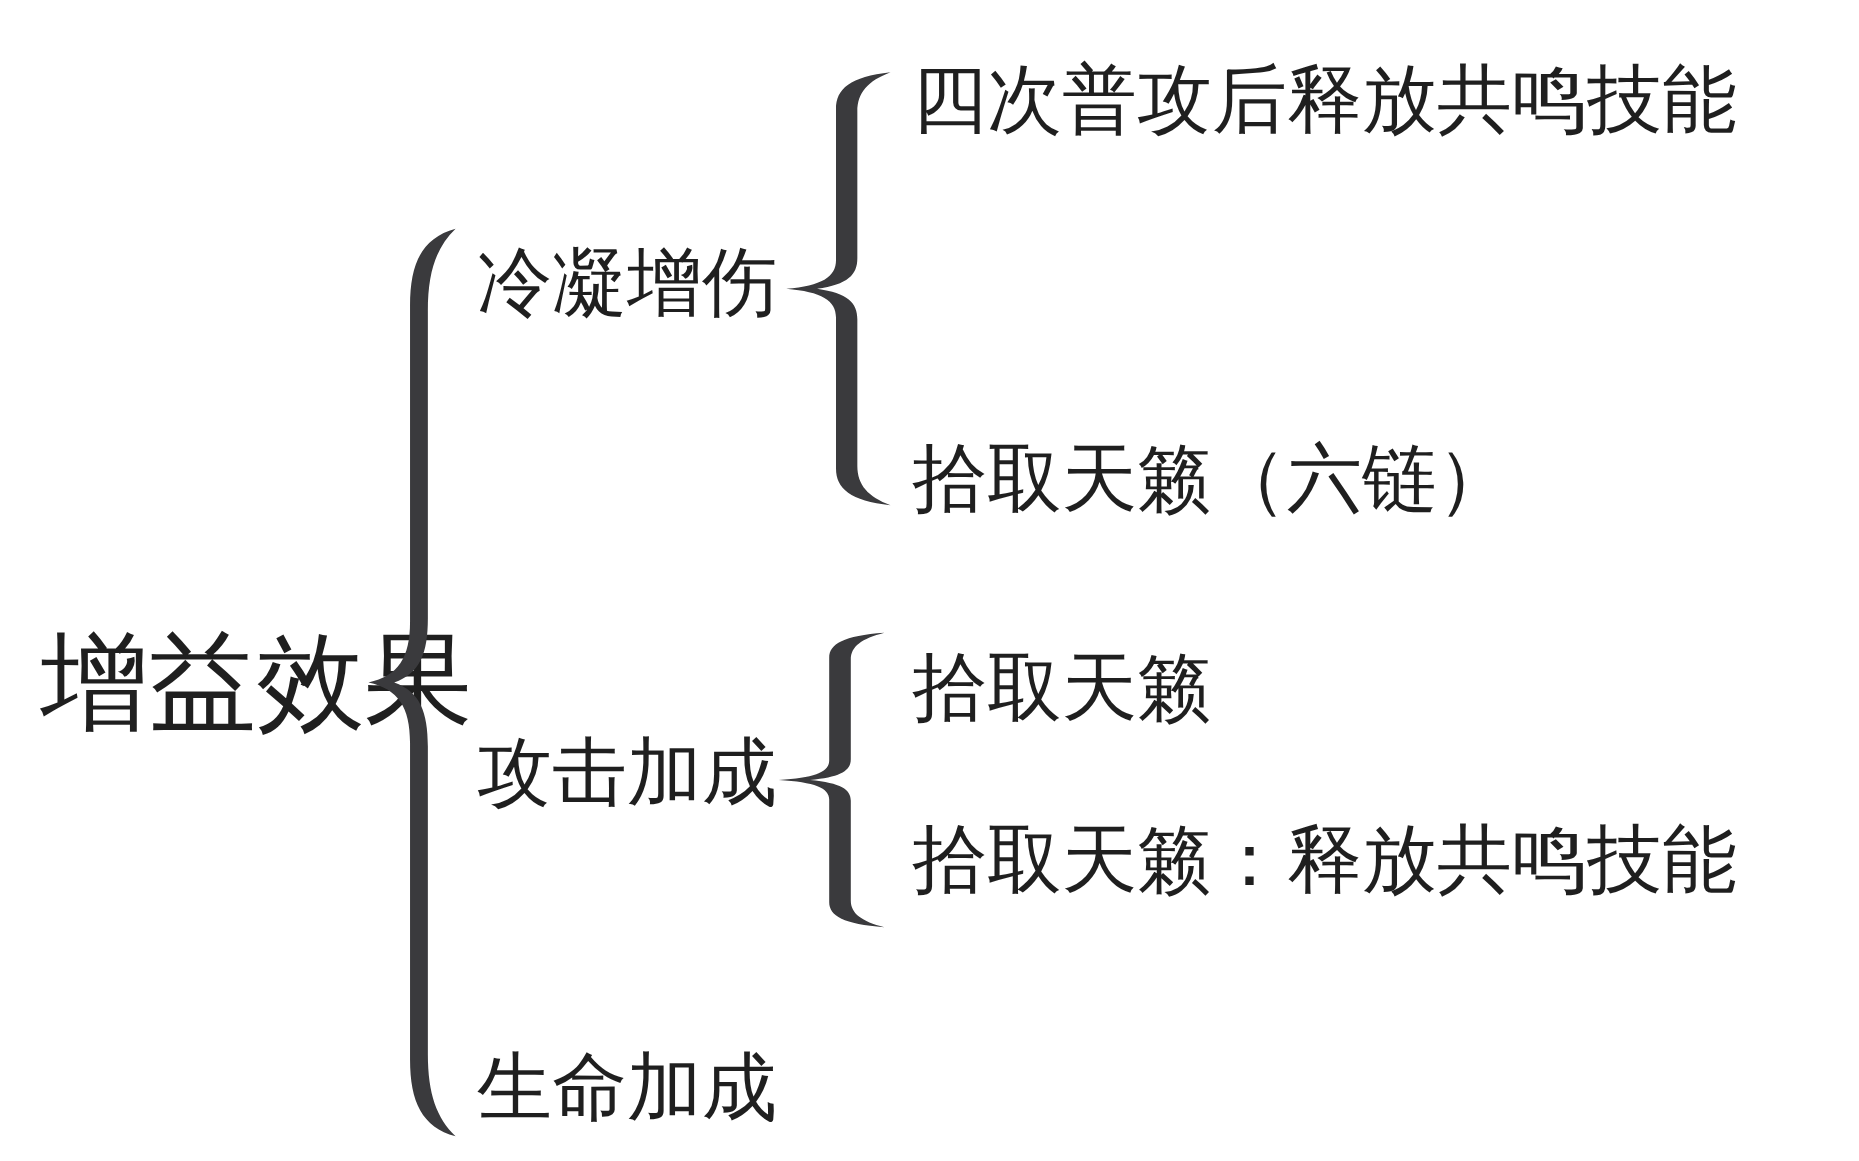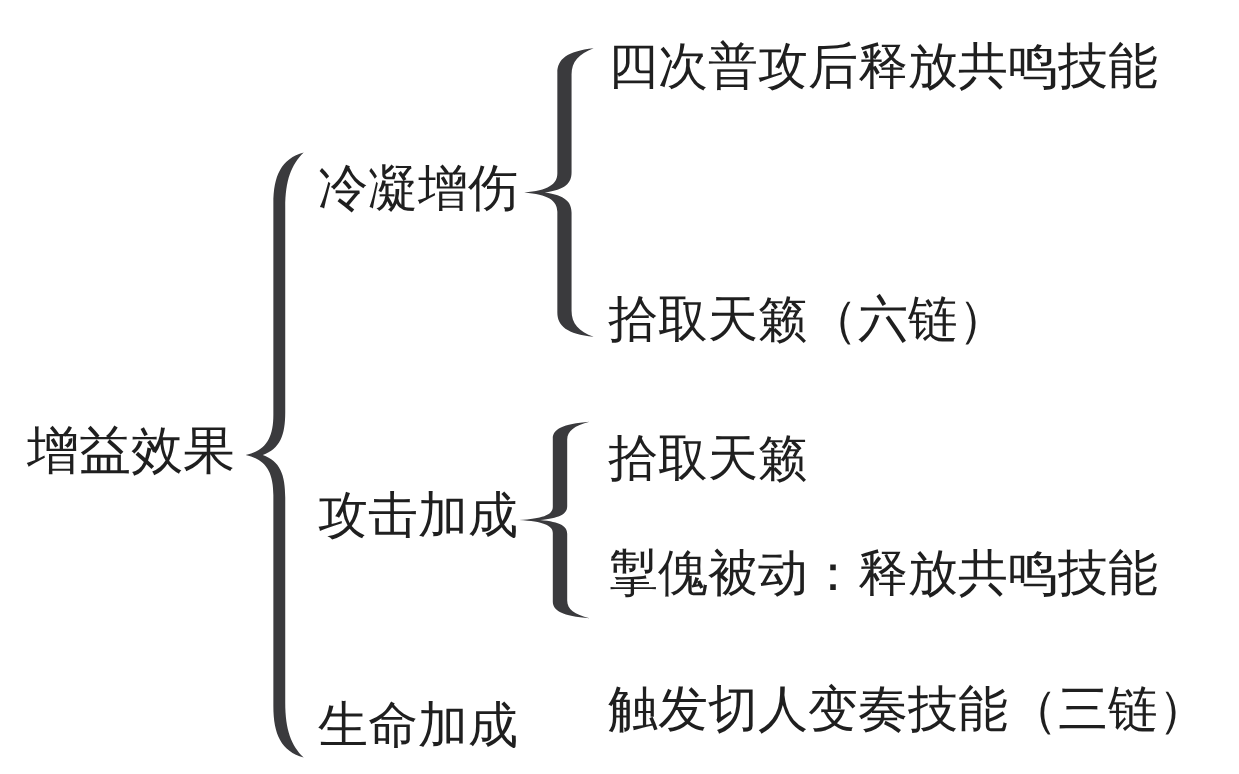--- a/index.html
+++ b/index.html
@@ -18,21 +18,21 @@
     overflow: hidden;
   }
   .lbl {
     position: absolute;
     color: var(--text);
     white-space: nowrap;
     line-height: 1;
     font-weight: 500;
     letter-spacing: 0px;
   }
-  .root-lbl   { font-size: 52px; }
+  .root-lbl   { font-size: 72px; font-family: Liberation Mono, monospace; }
   .branch-lbl { font-size: 50px; }
   .leaf-lbl   { font-size: 50px; }
   .brace { position: absolute; }
   .brace path { fill: var(--brace); }
 </style>
 </head>
 <body>
 
 <div class="canvas">
 
@@ -90,19 +90,18 @@
              C 73,976 64,950 64,906
              L 64,570
              C 64,532 56,510 30,500
              C 56,490 64,468 64,430
              L 64,94
              C 64,50 73,24 92,4 Z"></path>
   </svg>
 
   <div class="lbl leaf-lbl" style="left:608px; top:433px;">拾取天籁</div>
 
-  <div class="lbl leaf-lbl" style="left:608px; top:548px;">掣傀被动：释放共鸣技能</div>
+  <div class="lbl leaf-lbl" style="left:608px; top:548px;">拾取天籁：释放共鸣技能</div>
 
   <div class="lbl branch-lbl" style="left:318px; top:684px;margin-top:16px;">生命加成</div>
 
-  <div class="lbl leaf-lbl" style="left:608px; top:684px;">触发切人变奏技能（三链）</div>
 
 </div>
 
 </body></html>

